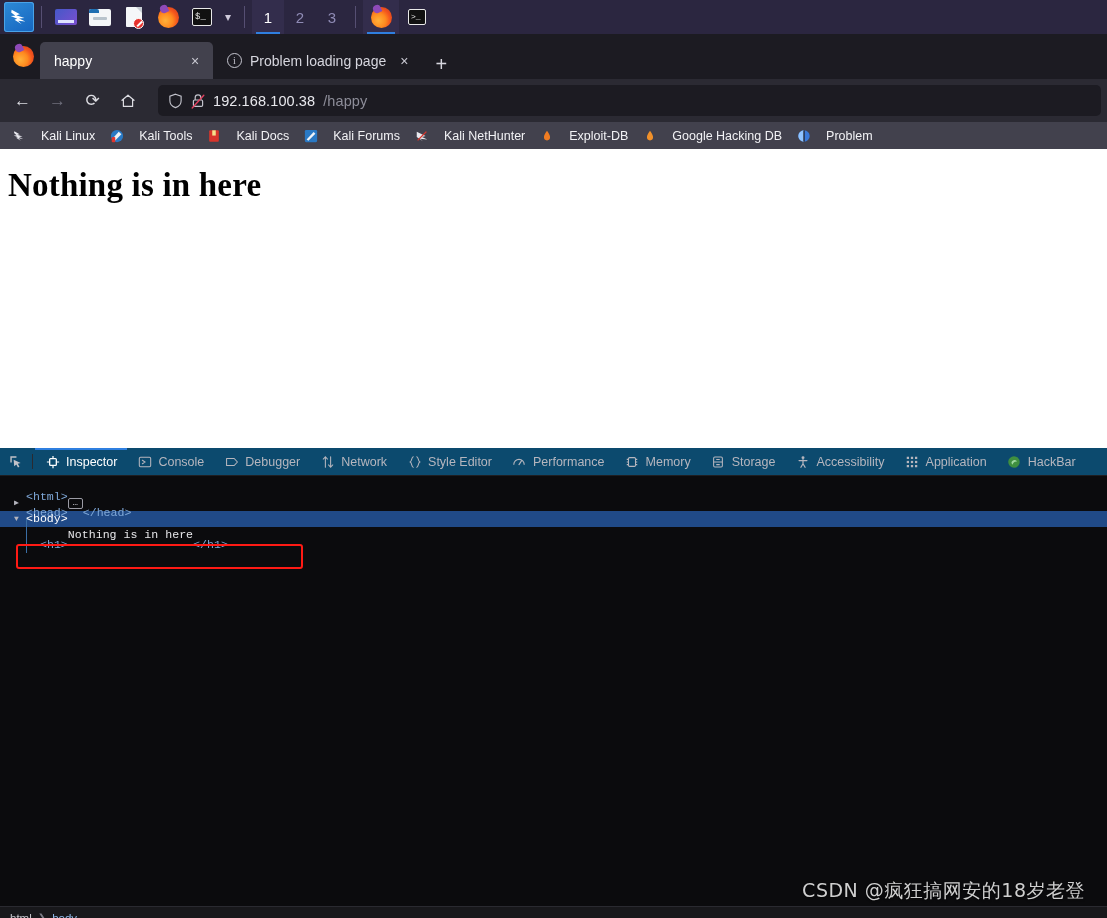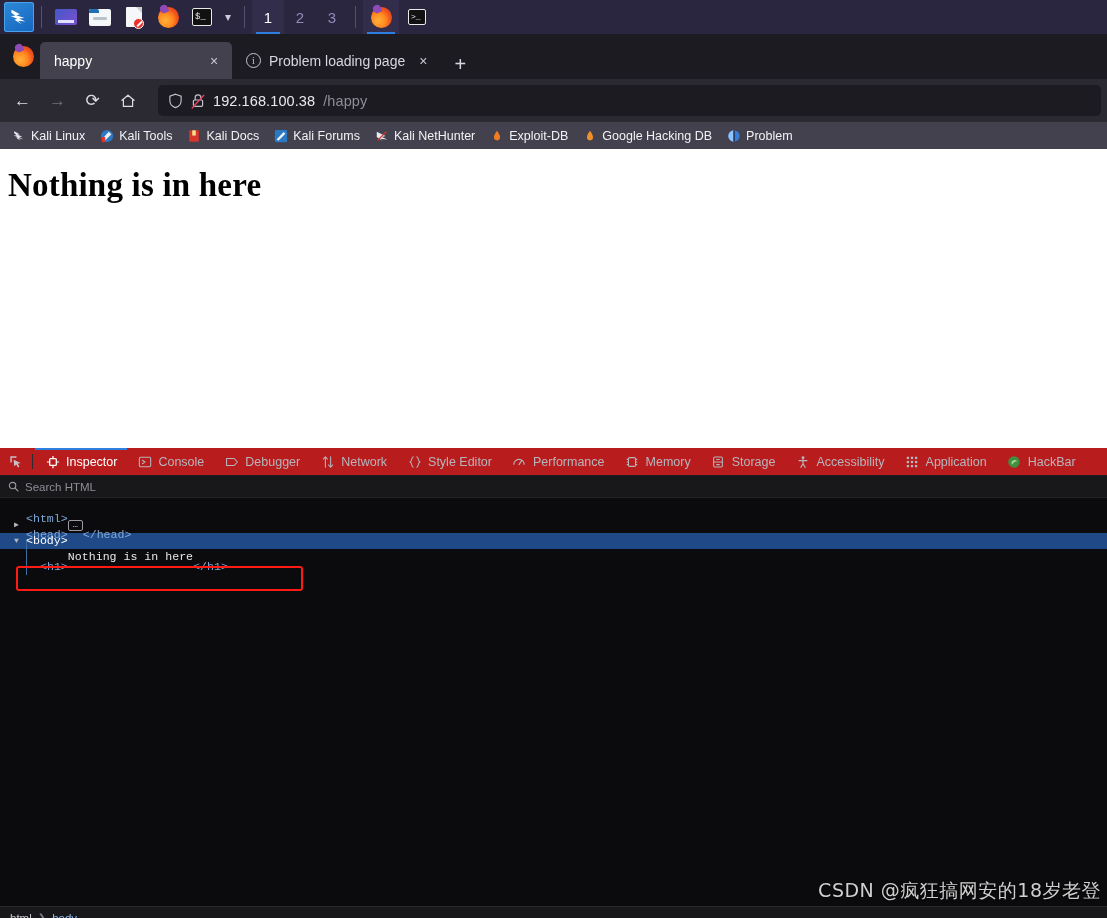--- a/index.html
+++ b/index.html
@@ -71,21 +71,21 @@
     height: 45px; background: #1c1b22;
     display: flex; align-items: flex-end; padding-left: 6px;
   }
   .ff-appicon { width:34px;height:45px;display:flex;align-items:center;justify-content:center; }
   .tab {
     height: 37px; display:flex; align-items:center; gap:8px;
     padding: 0 8px 0 14px; border-radius: 5px 5px 0 0;
     font-size: 14px; color: #cfcfd8; position: relative;
     max-width: 260px;
   }
-  .tab.active { background:#42414d; color:#ffffff; width:192px; }
+  .tab.active { background:#42414d; color:#ffffff; width:173px; }
   .tab.inactive { color:#d6d6de; }
   .tab-title { overflow:hidden; white-space:nowrap; text-overflow:ellipsis; flex:1; }
   .tab-close { width:20px;height:20px;display:flex;align-items:center;justify-content:center;
                color:#c9c9d2;font-size:14px;border-radius:3px;flex:none; }
   .warn-ico { width:15px;height:15px;border:1.4px solid #c5c5cf;border-radius:50%;
               color:#c5c5cf;font-size:10px;display:flex;align-items:center;justify-content:center;
               font-family:"Liberation Serif",serif;flex:none;}
   .newtab { width:30px;height:30px;display:flex;align-items:center;justify-content:center;
             color:#d6d6de;font-size:20px;font-weight:300;margin-left:4px; }
 
@@ -101,37 +101,37 @@
     background:#1c1b22; border-radius:5px;
     display:flex; align-items:center; gap:8px; padding: 0 10px;
   }
   .url-text { font-size:14.5px; color:#e8e8ed; letter-spacing:.1px; }
   .url-path { color:#8d8d99; }
 
   .ff-bookmarks {
     height: 27px; background: #42414d;
     display:flex; align-items:center; gap:3px; padding-left: 6px;
   }
-  .bm { display:flex; gap:5px; padding: 2px 6px;
+  .bm { display:flex; gap:15px; padding: 2px 6px;
         font-size:12.5px; color:#f2f2f5; border-radius:3px; white-space:nowrap; }
   .bm-ico { width:14px;height:14px;flex:none;display:flex;align-items:center;justify-content:center; }
 
   
   .page {
     background:#ffffff; height: 299px; padding: 18px 8px 0 8px;
   }
   .page h1 {
     font-family:"Liberation Serif","DejaVu Serif",serif;
     font-size: 33px; font-weight: bold; color:#000; letter-spacing:.2px;
   }
 
   
   .dt { background:#0b0b0d; height: 480px; display:flex; flex-direction:column; }
   .dt-toolbar {
-    height: 28px; background:#b91c1c; border-bottom:1px solid #1e1e21;
+    height: 28px; background:#0c4a6e; border-bottom:1px solid #1e1e21;
     display:flex; align-items:stretch;
   }
   .dt-picker { width:30px;display:flex;align-items:center;justify-content:center;color:#b9b9c0; }
   .dt-vsep { width:1px; background:#2a2a30; margin:6px 2px; }
   .dt-tab {
     display:flex;align-items:center;gap:6px;padding:0 10px;
     font-size:12.5px;color:#b6b6be; position:relative;
   }
   .dt-tab.active { color:#ffffff; }
   .dt-tab.active::before{ content:''; position:absolute; left:0;right:0;top:0;height:2px;background:#2f7fe0; }
@@ -167,21 +167,21 @@
   .dt-breadcrumb {
     height: 22px; background:#18181b; border-top:1px solid #2a2a30;
     display:flex; align-items:center; gap:6px; padding-left:10px;
     font-size:11.5px; color:#b9b9c1; font-family:"Liberation Sans",sans-serif;
   }
   .crumb { color:#c6c6cd; }
   .crumb.b { color:#8fb8e8; }
   .crumb-sep { color:#7c7c86; font-size:10px; }
 
   .watermark {
-    position:absolute; right:6px; bottom:14px;
+    position:absolute; right:22px; bottom:14px;
     font-size:19px; color:#cfcfcf; letter-spacing:.5px;
     font-family:"DejaVu Sans", sans-serif;
     text-shadow: 0 1px 2px rgba(0,0,0,.6);
   }
 </style>
 </head>
 <body>
 
 <div id="root">
 
@@ -482,27 +482,20 @@
         <span class="g">
           <svg width="14" height="14" viewBox="0 0 16 16">
             <circle cx="8" cy="8" r="6.6" fill="#3f8f3f"></circle>
             <path d="M5 9 C6 5 10 5 11.5 7.5 C9.5 7 7 8.5 6.5 11 Z" fill="#9fd89f"></path>
           </svg>
         </span>
         <span>HackBar</span>
       </div>
     </div>
 
-    <div class="dt-search">
-      <svg width="11" height="11" viewBox="0 0 14 14">
-        <circle cx="5.8" cy="5.8" r="4.1" fill="none" stroke="#9a9aa3" stroke-width="1.4"></circle>
-        <path d="M9 9 L12.6 12.6" stroke="#9a9aa3" stroke-width="1.6" stroke-linecap="round"></path>
-      </svg>
-      <span>Search HTML</span>
-    </div>
 
     <div class="dt-dom">
 
       <div class="row">
         <span class="tw"></span><span class="tag">&lt;html&gt;</span>
       </div>
 
       <div class="row">
         <span class="tw">▶</span><span class="tag">&lt;head&gt;</span><span class="ellipsis-box">…</span><span class="tag">&lt;/head&gt;</span>
       </div>

